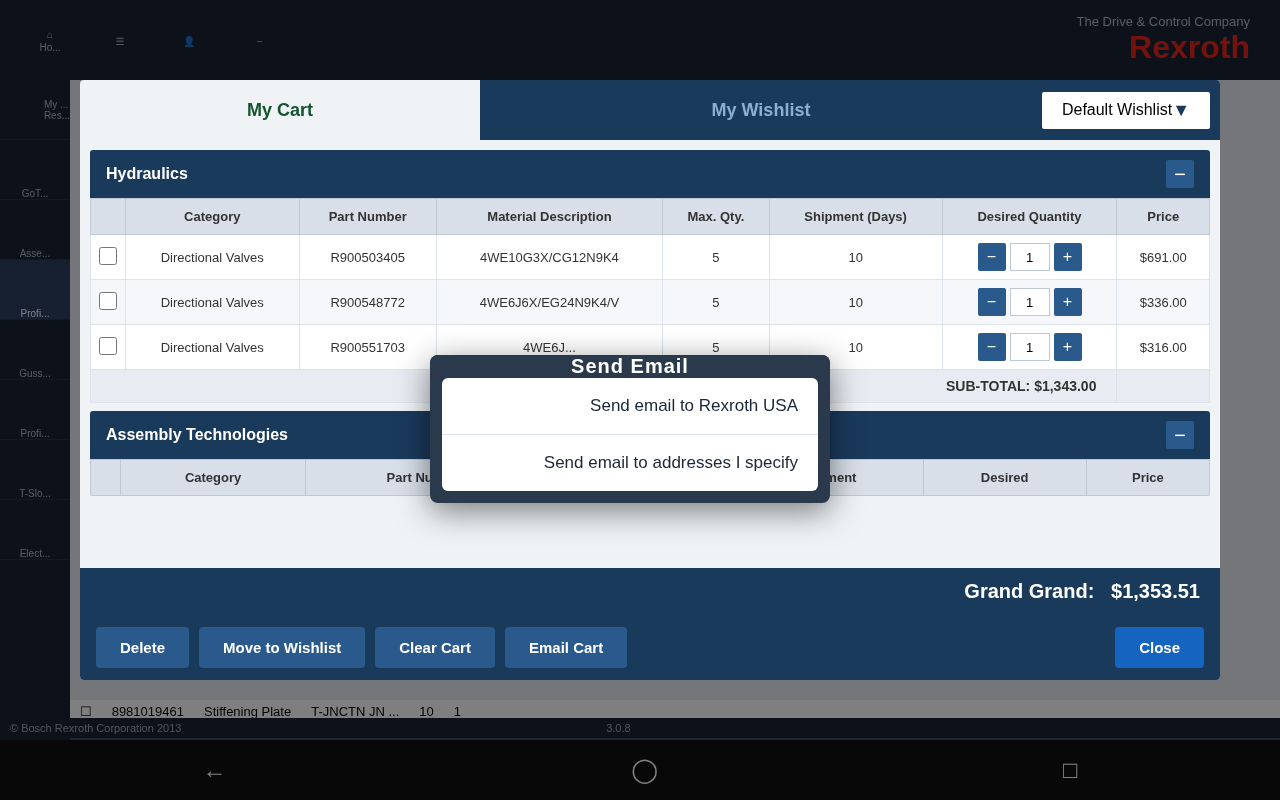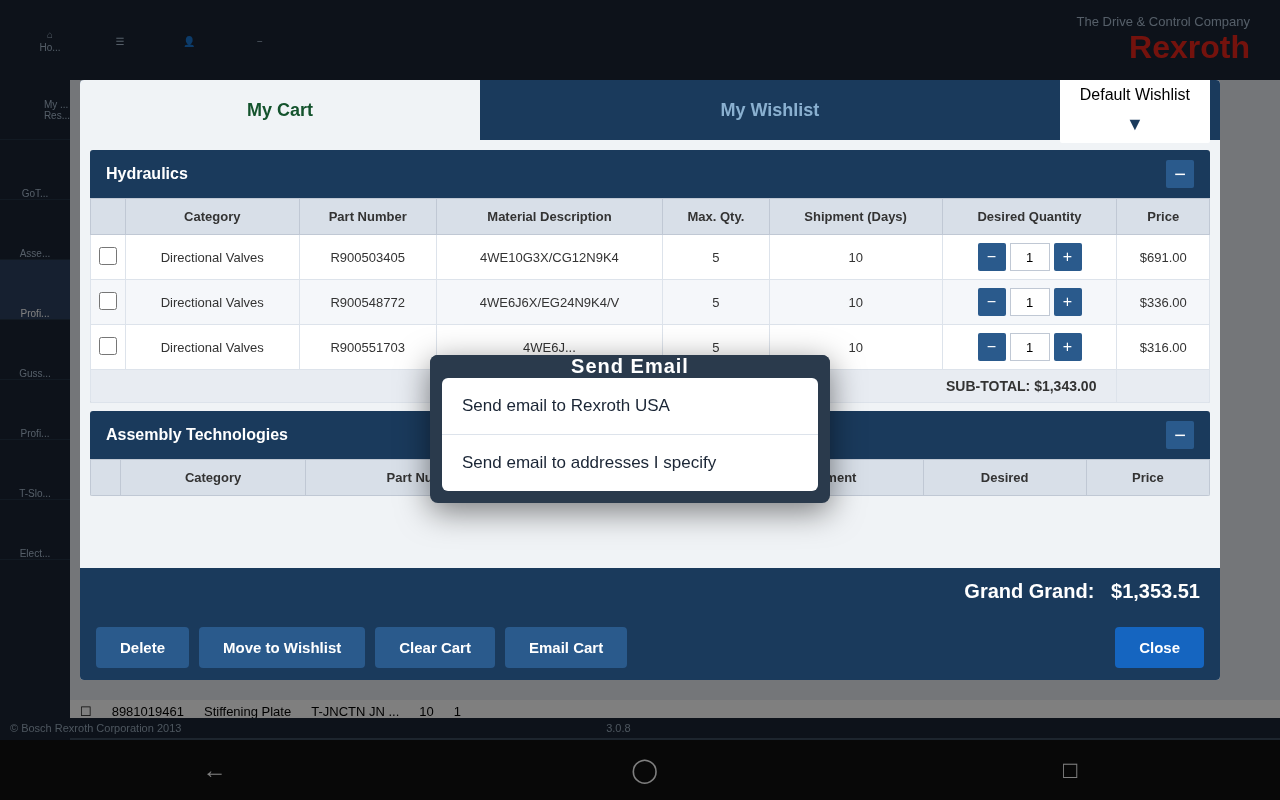--- a/index.html
+++ b/index.html
@@ -173,24 +173,22 @@
       margin-left: auto;
       margin-right: 10px;
     }
     .wishlist-btn {
       background: white;
       border: none;
       padding: 8px 20px;
       font-size: 16px;
       display: flex;
       align-items: center;
-      gap: 10px;
       cursor: pointer;
       border-radius: 2px;
-      flex-direction: column;
     }
 
     
     .modal-body {
       flex: 1;
       overflow-y: auto;
       padding: 10px;
     }
 
     
@@ -346,20 +344,21 @@
       border-radius: 6px;
       margin: 0 12px 12px 12px;
       overflow: hidden;
     }
     .send-email-option {
       padding: 18px 20px;
       font-size: 17px;
       color: #1a2535;
       cursor: pointer;
       border-bottom: 1px solid #dde3eb;
+      text-align: right;
     }
     .send-email-option:last-child {
       border-bottom: none;
     }
 
     .footer-text {
       position: absolute;
       bottom: 62px;
       left: 0;
       color: #9ab;

